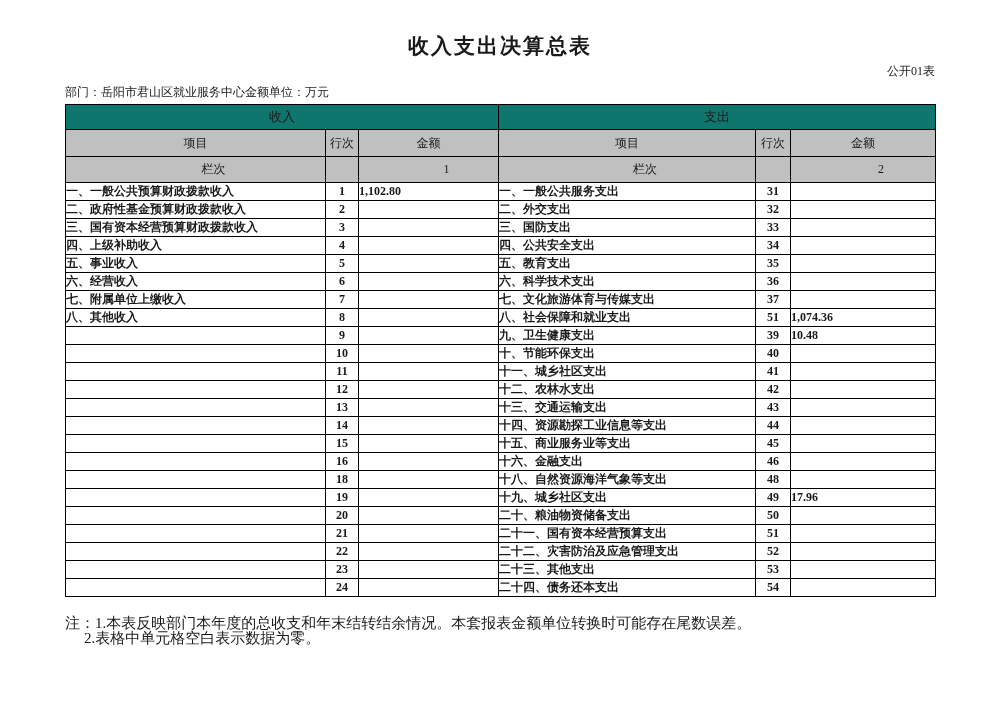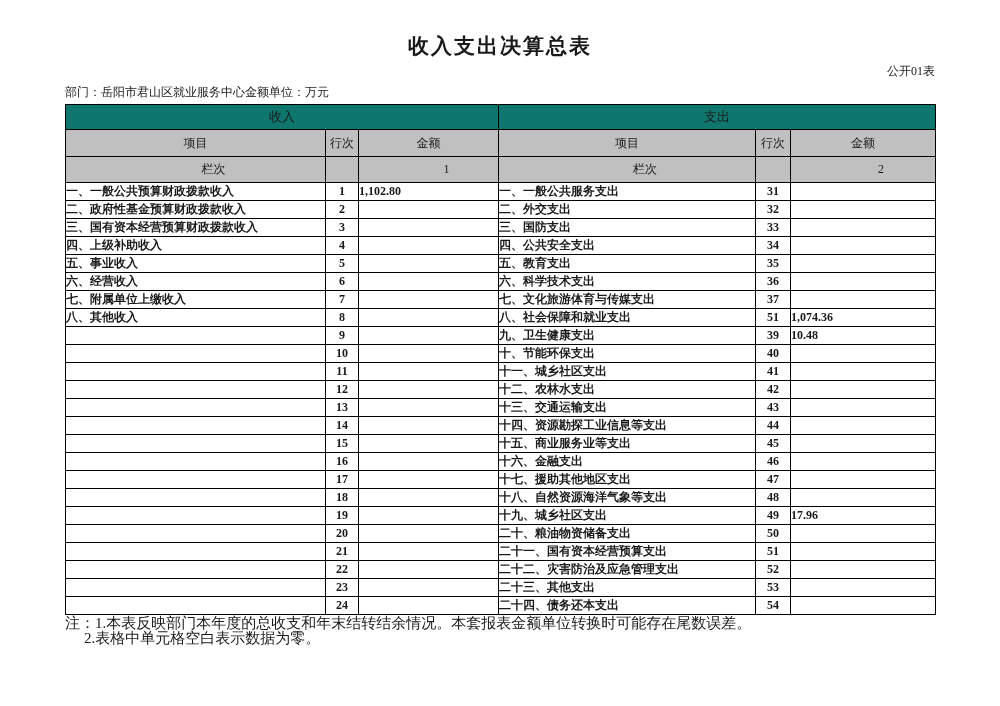--- a/index.html
+++ b/index.html
@@ -244,28 +244,20 @@
 
     <tr>
       <td class="item"></td>
       <td class="line">16</td>
       <td class="amount"></td>
       <td class="item">十六、金融支出</td>
       <td class="line">46</td>
       <td class="amount"></td>
     </tr>
 
-    <tr>
-      <td class="item"></td>
-      <td class="line">17</td>
-      <td class="amount"></td>
-      <td class="item">十七、援助其他地区支出</td>
-      <td class="line">47</td>
-      <td class="amount"></td>
-    </tr>
 
     <tr>
       <td class="item"></td>
       <td class="line">18</td>
       <td class="amount"></td>
       <td class="item">十八、自然资源海洋气象等支出</td>
       <td class="line">48</td>
       <td class="amount"></td>
     </tr>
 

